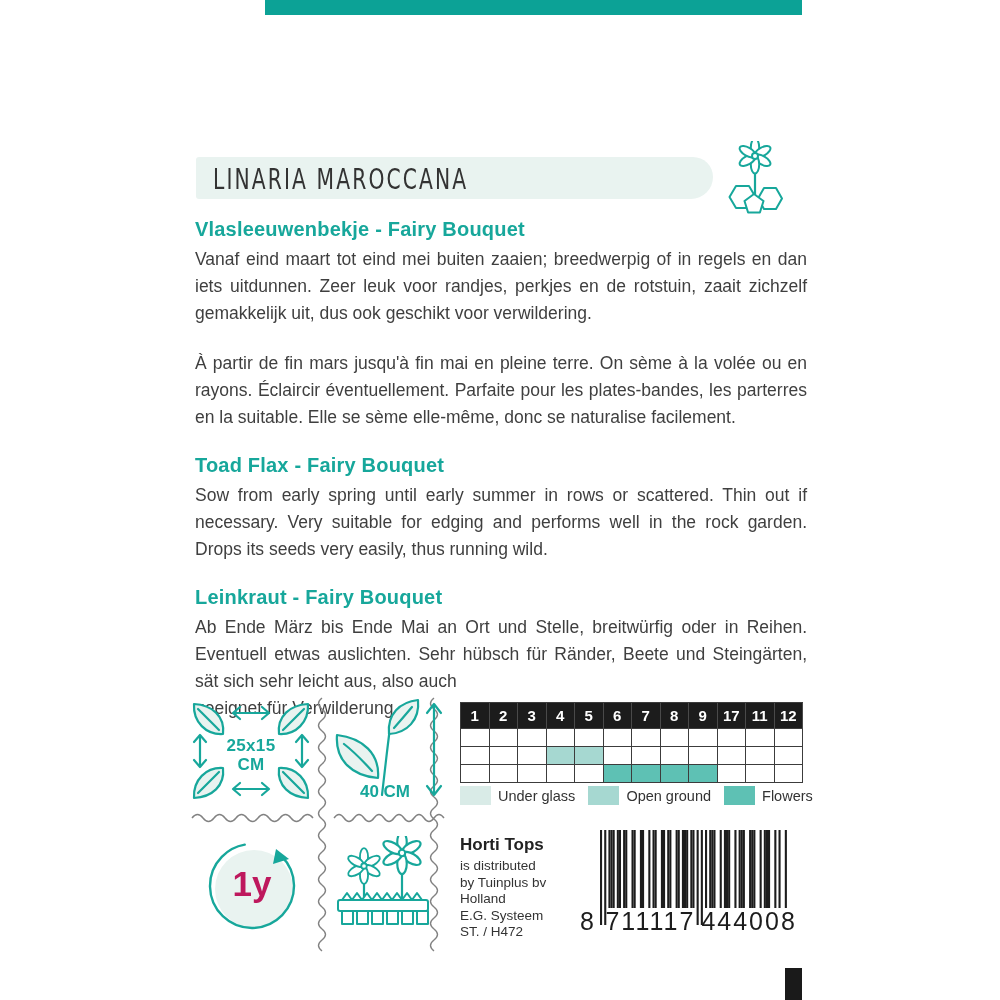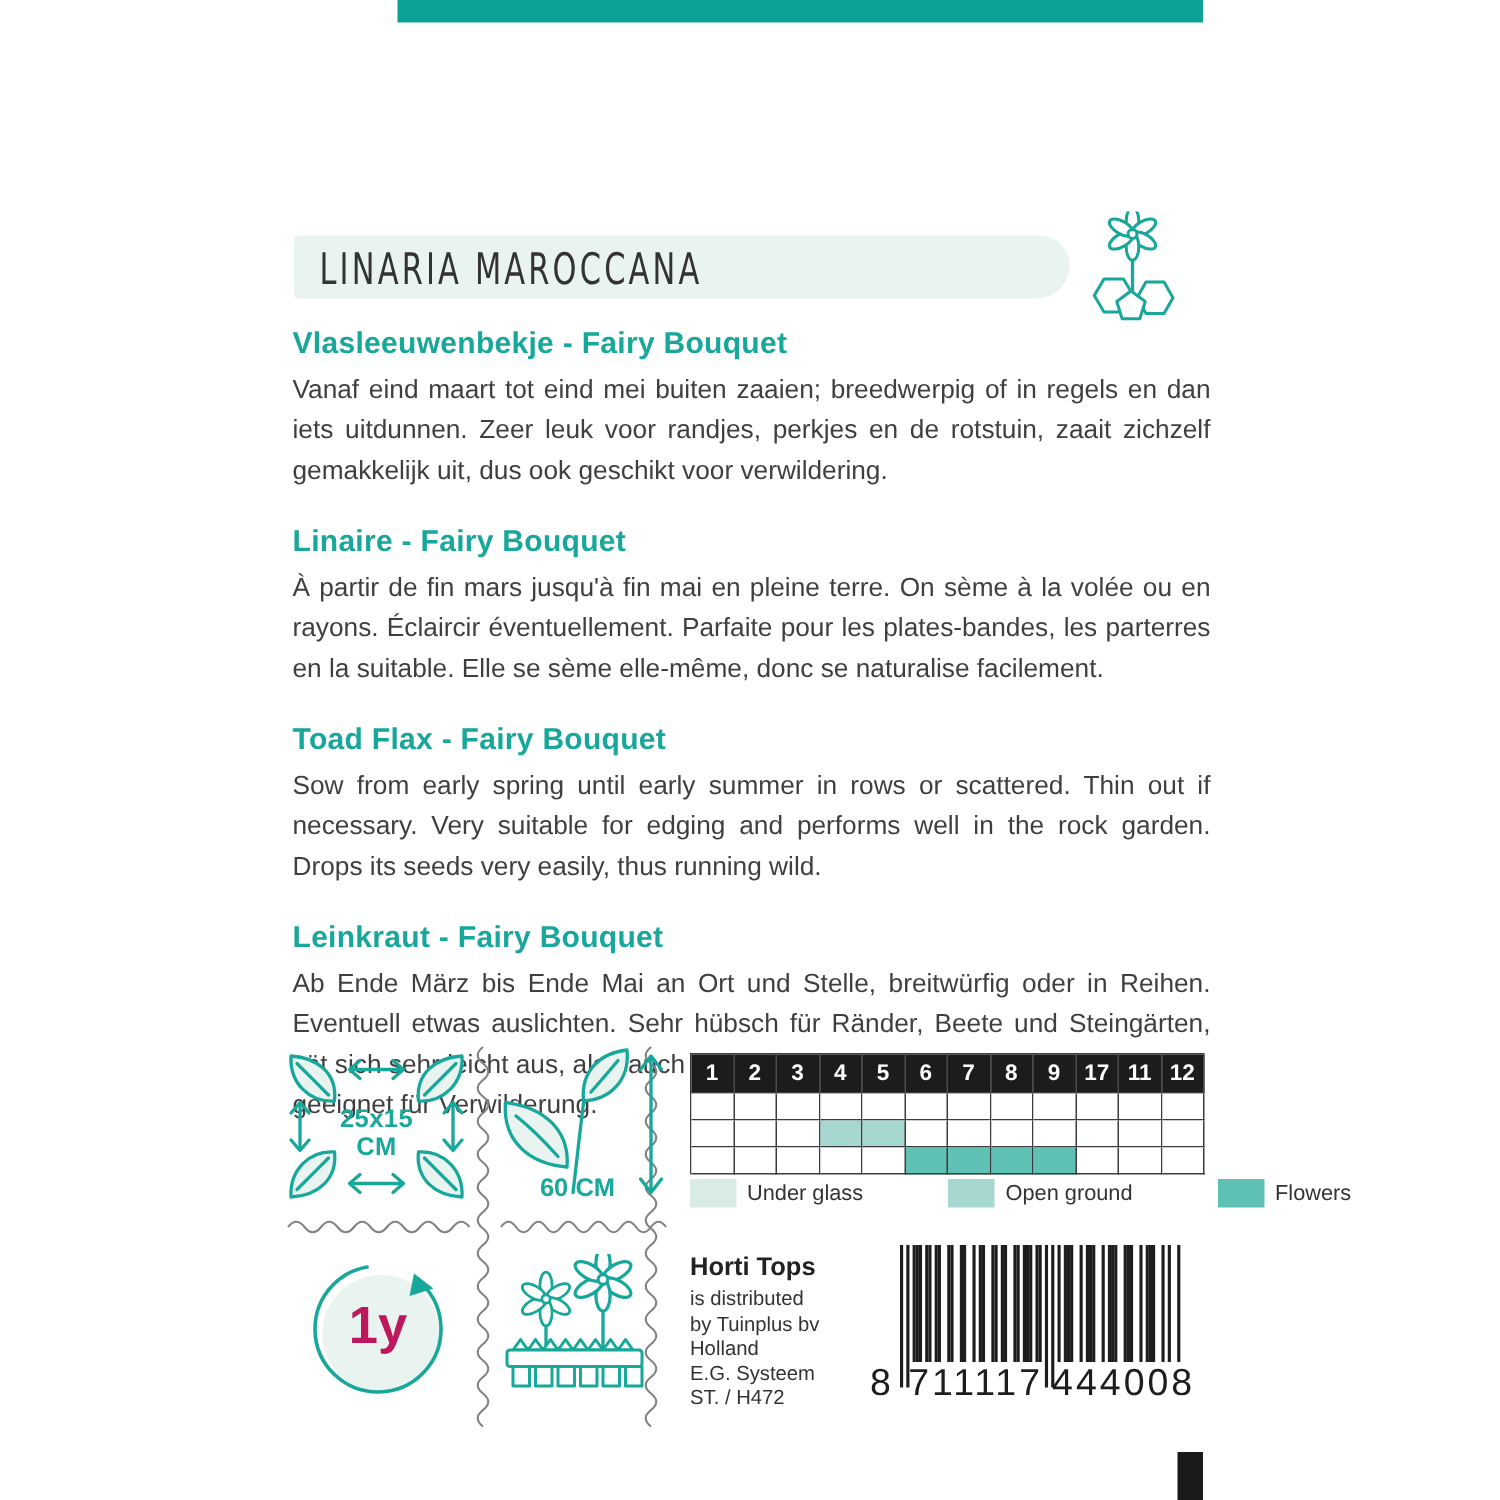--- a/index.html
+++ b/index.html
@@ -52,21 +52,21 @@
   
   .calendar { position:absolute; left:460px; top:702px; border-left:1px solid #3c3c3c; border-top:1px solid #3c3c3c; }
   .cal-grid { display:grid; grid-template-columns:repeat(12,28.5px); }
   .cal-head {
     height:26px; background:#1c1c1c; color:#ffffff; font-weight:bold; font-size:15px;
     display:flex; align-items:center; justify-content:center;
     border-right:1px solid #4a4a4a; border-bottom:1px solid #3c3c3c;
   }
   .cal-cell { height:18px; background:#ffffff; border-right:1px solid #3c3c3c; border-bottom:1px solid #3c3c3c; }
 
-  .legend { position:absolute; left:460px; top:786px; display:flex; align-items:center;gap:44px; }
+  .legend { position:absolute; left:460px; top:786px; display:flex; align-items:center; }
   .legend-item { display:flex; align-items:center; }
   .legend-swatch { width:31px; height:19px; margin-right:7px; }
   .legend-label { font-size:14.5px; color:#333333; margin-right:13px; }
 
   .distributor { position:absolute; left:460px; top:835px; width:120px; }
   .distributor-name { font-size:17px; font-weight:bold; color:#222222; margin-bottom:3px; }
   .distributor-line { font-size:13.5px; line-height:16.5px; color:#333333; }
 
   .barcode { position:absolute; left:578px; top:826px; }
   .corner-mark { position:absolute; left:785px; top:968px; width:17px; height:32px; background:#1a1a1a; }
@@ -101,21 +101,20 @@
     <polygon class="wh" points="50,47 62,47 68,57.5 62,68 50,68 44,57.5"></polygon>
     <polygon class="wh" points="40,53 49.5,60 45.9,71.5 34.1,71.5 30.5,60"></polygon>
   </svg>
 
   <div class="content">
     <div class="section">
       <div class="section-heading">Vlasleeuwenbekje - Fairy Bouquet</div>
       <div class="section-body">Vanaf eind maart tot eind mei buiten zaaien; breedwerpig of in regels en dan iets uitdunnen. Zeer leuk voor randjes, perkjes en de rotstuin, zaait zichzelf gemakkelijk uit, dus ook geschikt voor verwildering.</div>
     </div>
     <div class="section">
-      <div class="section-heading">Linaire - Fairy Bouquet</div>
       <div class="section-body">À partir de fin mars jusqu'à fin mai en pleine terre. On sème à la volée ou en rayons. Éclaircir éventuellement. Parfaite pour les plates-bandes, les parterres en la suitable. Elle se sème elle-même, donc se naturalise facilement.</div>
     </div>
     <div class="section">
       <div class="section-heading">Toad Flax - Fairy Bouquet</div>
       <div class="section-body">Sow from early spring until early summer in rows or scattered. Thin out if necessary. Very suitable for edging and performs well in the rock garden. Drops its seeds very easily, thus running wild.</div>
     </div>
     <div class="section">
       <div class="section-heading">Leinkraut - Fairy Bouquet</div>
       <div class="section-body">Ab Ende März bis Ende Mai an Ort und Stelle, breitwürfig oder in Reihen. Eventuell etwas auslichten. Sehr hübsch für Ränder, Beete und Steingärten, sät sich sehr leicht aus, also auch
 geeignet für Verwilderung.</div>
@@ -185,21 +184,21 @@
       <path class="st" d="M42,73 C33,63 23,53 14,46" stroke-width="1.6"></path>
       <path class="leaf" d="M59,36 C57,16 70,4 88,2 C90,22 77,35 59,36 Z"></path>
       <path class="st" d="M64,30 C71,22 77,15 82,9" stroke-width="1.6"></path>
       <g>
         <line class="st" x1="104" y1="7" x2="104" y2="96"></line>
         <path class="st" d="M97,15 L104,6 L111,15"></path>
           <path class="st" d="M97,88 L104,97 L111,88"></path>
       </g>
     </svg>
   </div>
-  <div class="height-label">60 CM</div>
+  <div class="height-label">40 CM</div>
 
   <div class="icon-box annual-box">
     <svg width="96" height="96" viewBox="0 0 96 96">
       <circle cx="50" cy="51" r="39" fill="#e9f3f0"></circle>
       <circle cx="48" cy="48" r="42" fill="none" stroke="#17a79b" stroke-width="2.4" stroke-dasharray="224 40" transform="rotate(-46 48 48)" stroke-linecap="round"></circle>
       <polygon points="72,11 85,21 69,26" fill="#17a79b"></polygon>
     </svg>
     <div class="annual-label">1y</div>
   </div>
 

